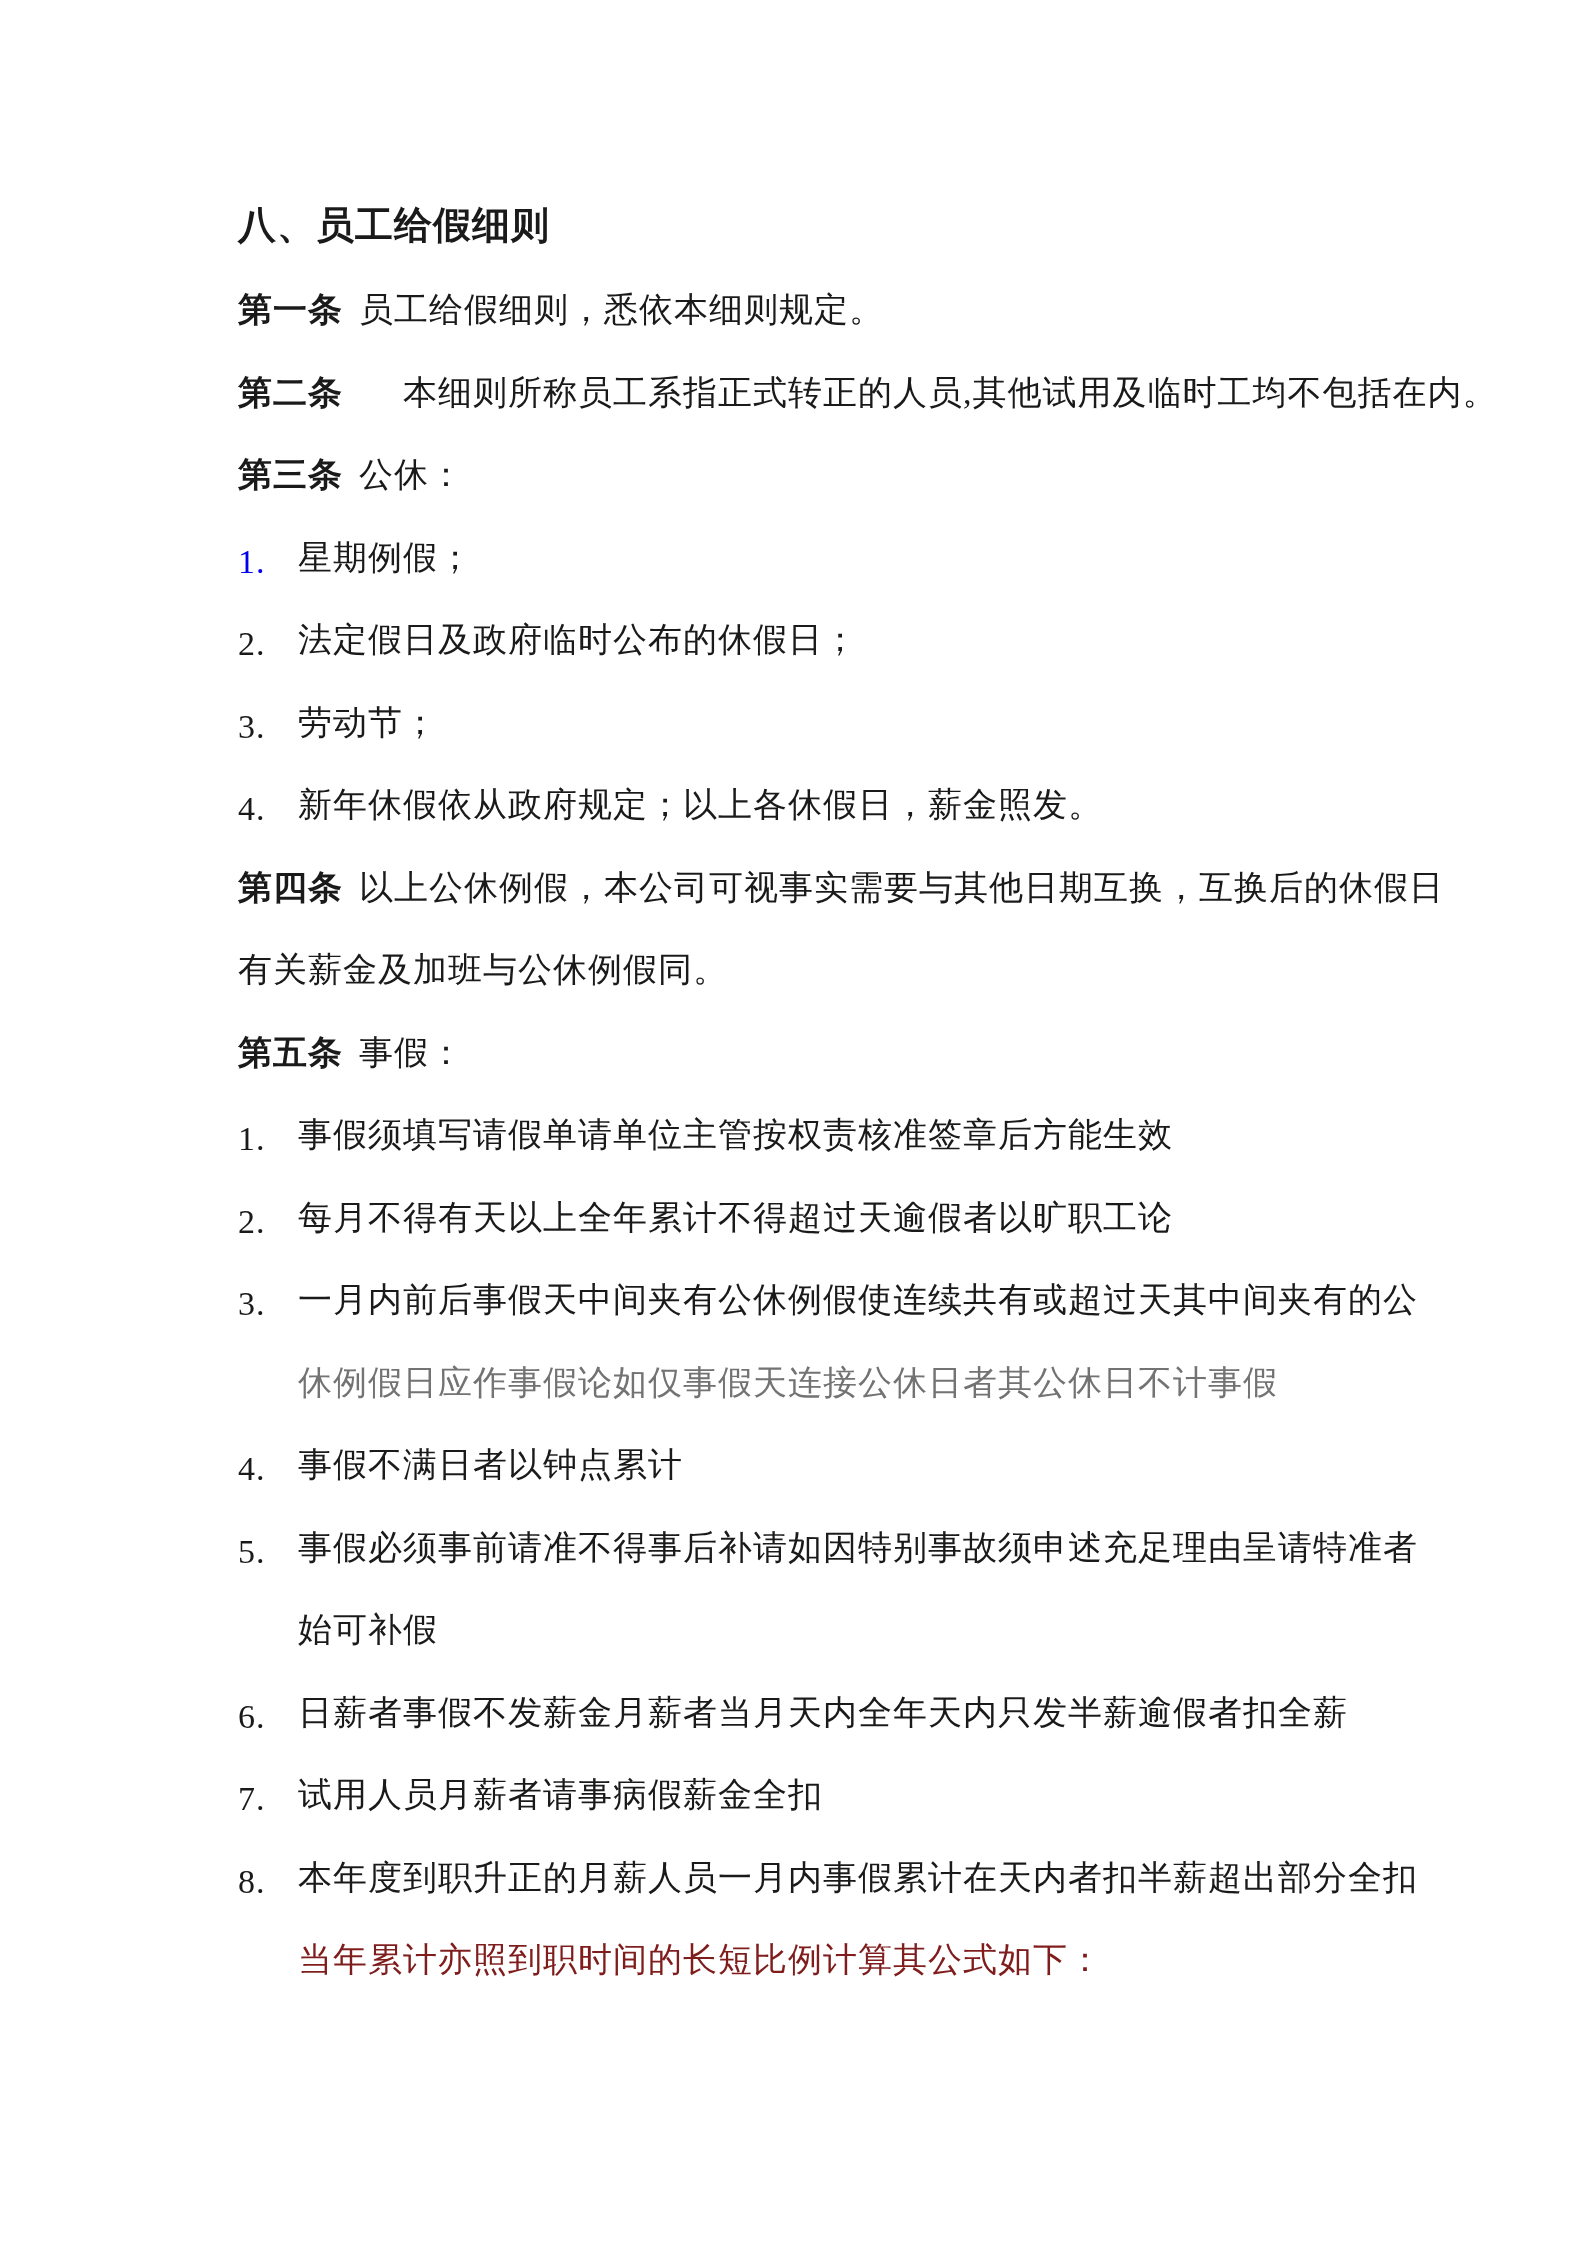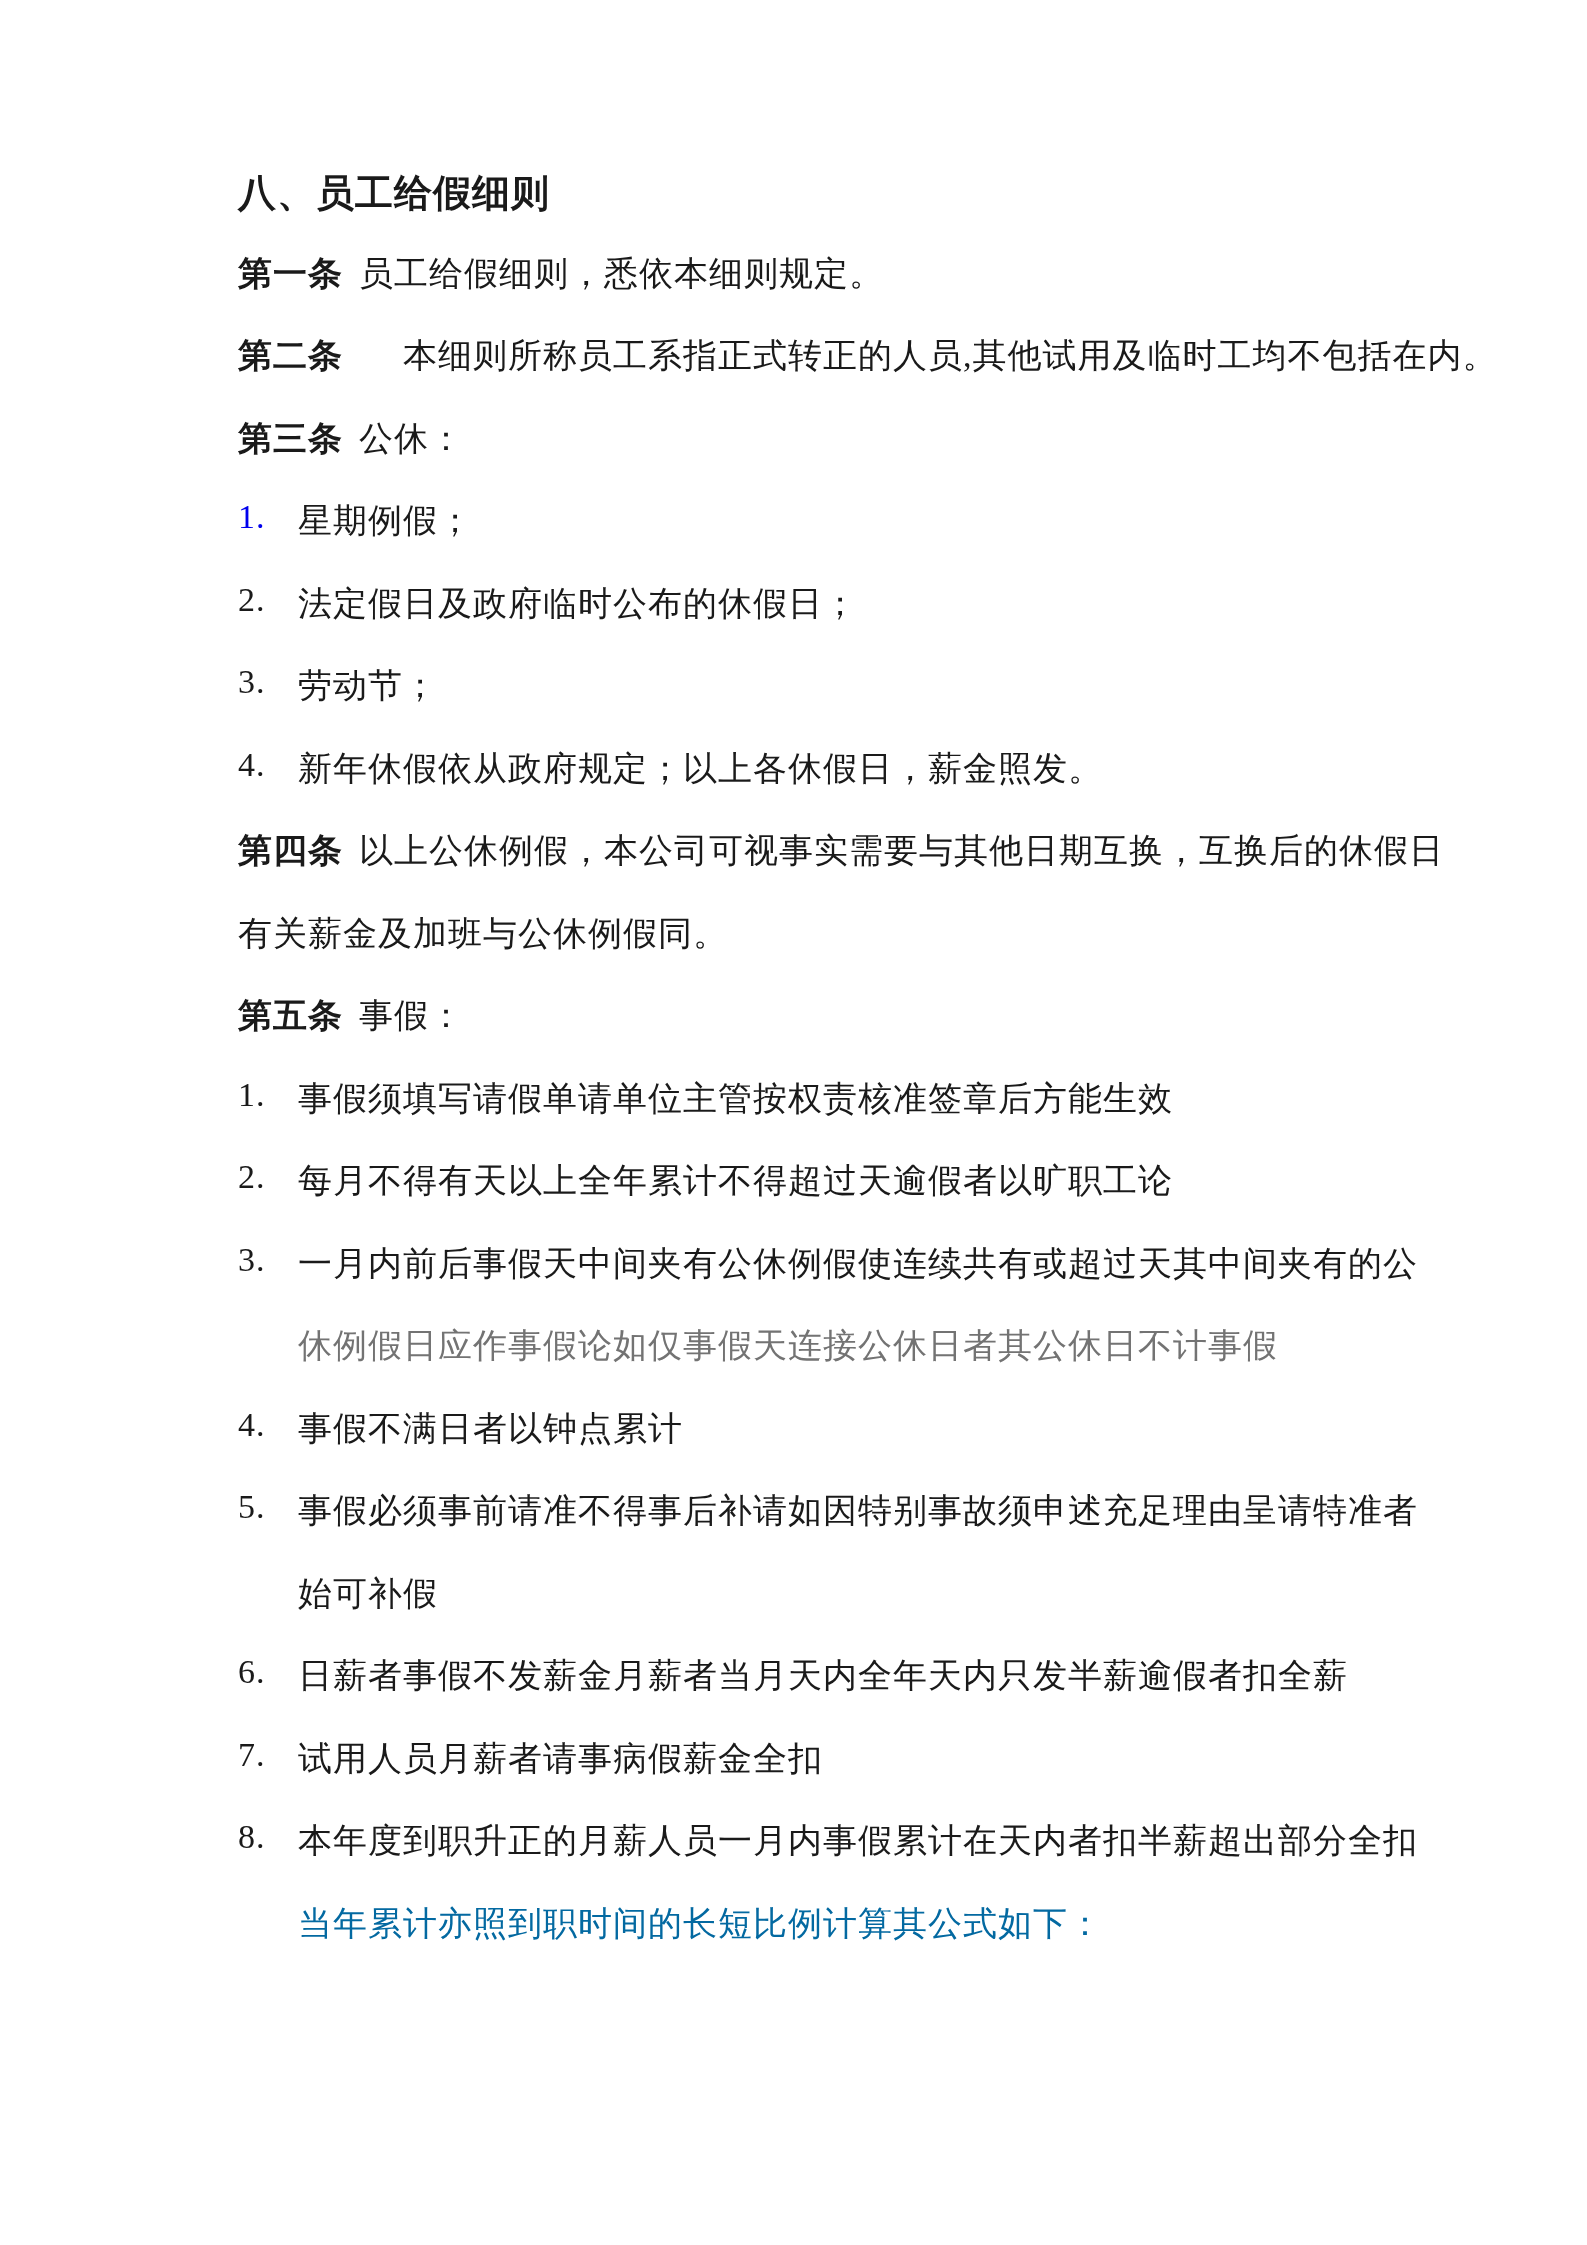--- a/index.html
+++ b/index.html
@@ -15,21 +15,21 @@
   }
   .doc {
     position: absolute;
     top: 168px;
     left: 238px;
     width: 1300px;
   }
   .line {
     height: 82.5px;
     display: flex;
-    align-items: flex-start;
+    align-items: flex-end;
     white-space: nowrap;
     font-size: 34px;
     letter-spacing: 1px;
   }
   .line.title {
     font-weight: bold;
     font-size: 38px;
   }
   .label {
     font-weight: bold;
@@ -121,16 +121,16 @@
       <span>日薪者事假不发薪金月薪者当月天内全年天内只发半薪逾假者扣全薪</span>
     </div>
     <div class="line" style="color: rgb(26, 26, 26);">
       <span class="num">7.</span>
       <span>试用人员月薪者请事病假薪金全扣</span>
     </div>
     <div class="line" style="color: rgb(26, 26, 26);">
       <span class="num">8.</span>
       <span>本年度到职升正的月薪人员一月内事假累计在天内者扣半薪超出部分全扣</span>
     </div>
-    <div class="line indent" style="color: #0369a1;">
+    <div class="line indent" style="color: #7f1d1d;">
       <span>当年累计亦照到职时间的长短比例计算其公式如下：</span>
     </div>
   </div>
 
 </body></html>

